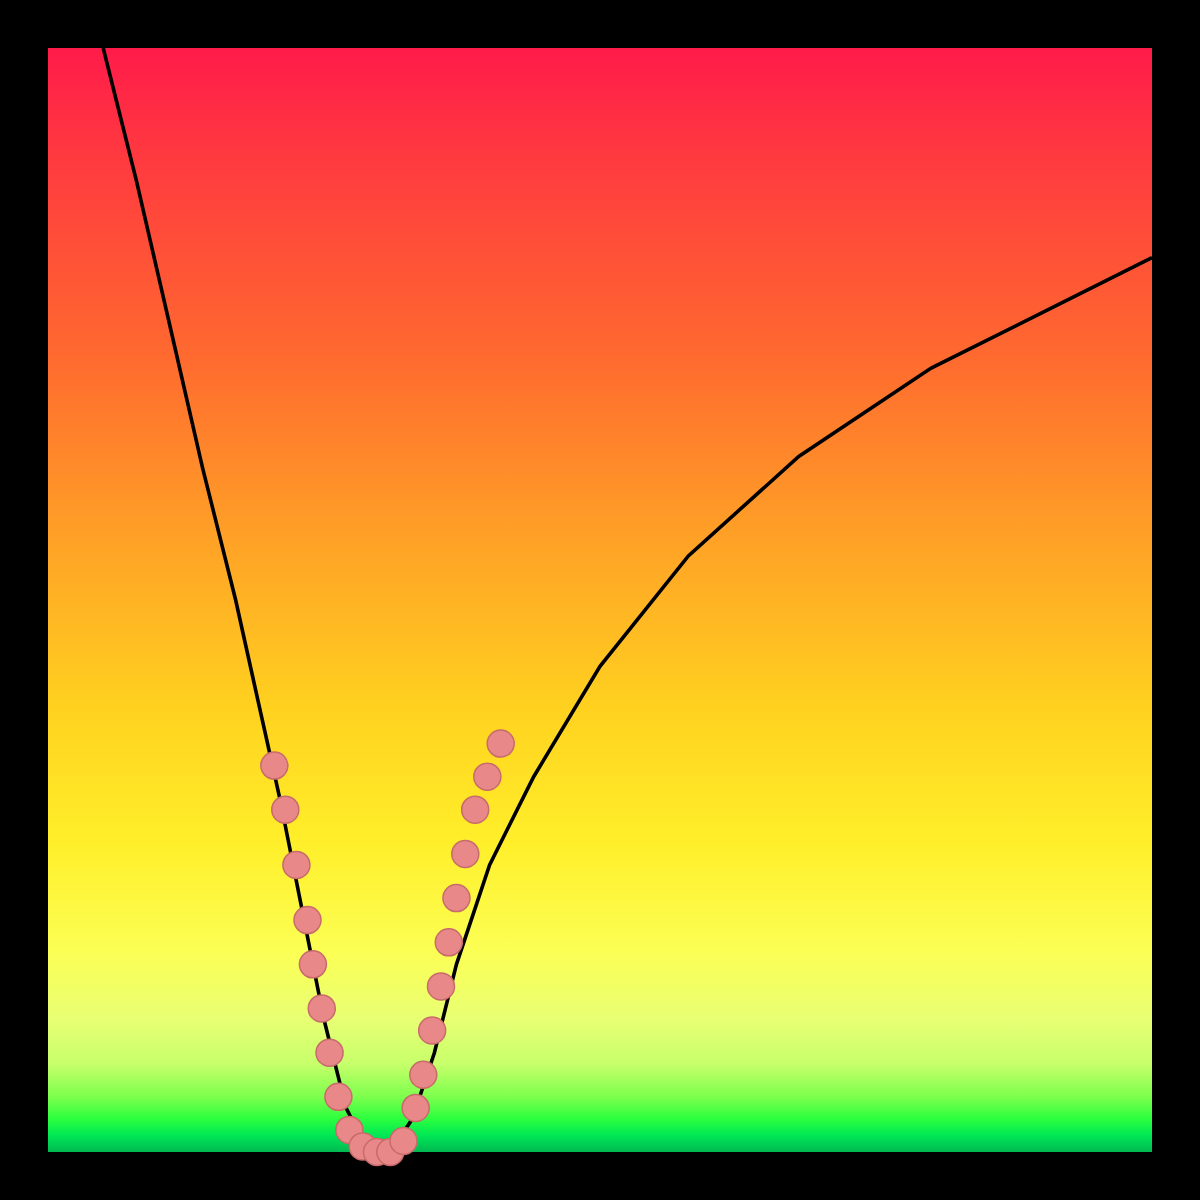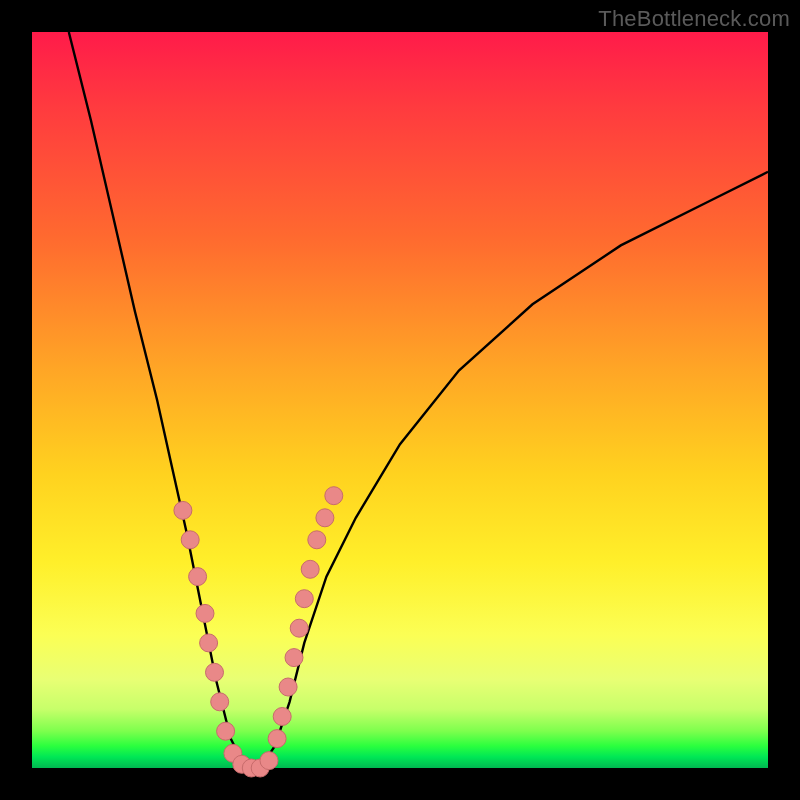--- a/index.html
+++ b/index.html
@@ -89,14 +89,13 @@
           <circle cx="267.2" cy="596.2" r="9" fill="#e98888" stroke="#c76b6b" stroke-width="1"></circle>
           <circle cx="272.3" cy="566.7" r="9" fill="#e98888" stroke="#c76b6b" stroke-width="1"></circle>
           <circle cx="278.2" cy="537.3" r="9" fill="#e98888" stroke="#c76b6b" stroke-width="1"></circle>
           <circle cx="284.8" cy="507.8" r="9" fill="#e98888" stroke="#c76b6b" stroke-width="1"></circle>
           <circle cx="292.9" cy="485.8" r="9" fill="#e98888" stroke="#c76b6b" stroke-width="1"></circle>
           <circle cx="301.8" cy="463.7" r="9" fill="#e98888" stroke="#c76b6b" stroke-width="1"></circle>
         </g>
     </svg>
   </div>
 
-  <div class="watermark">TheBottleneck.com</div>
 </div>
 
 </body></html>

